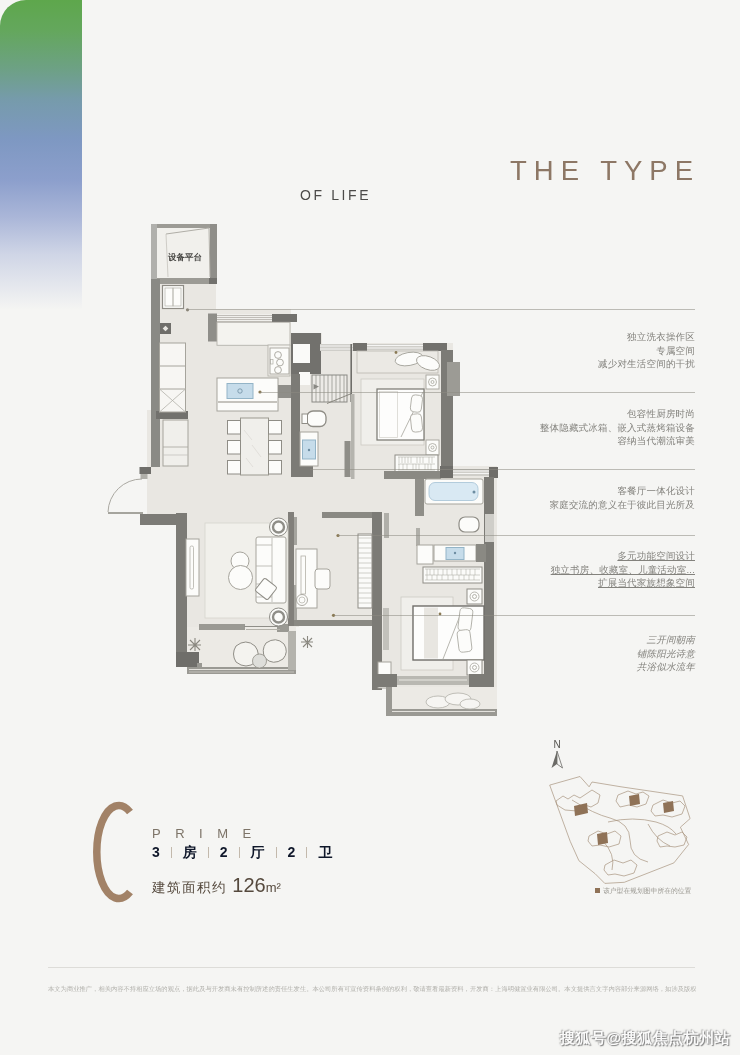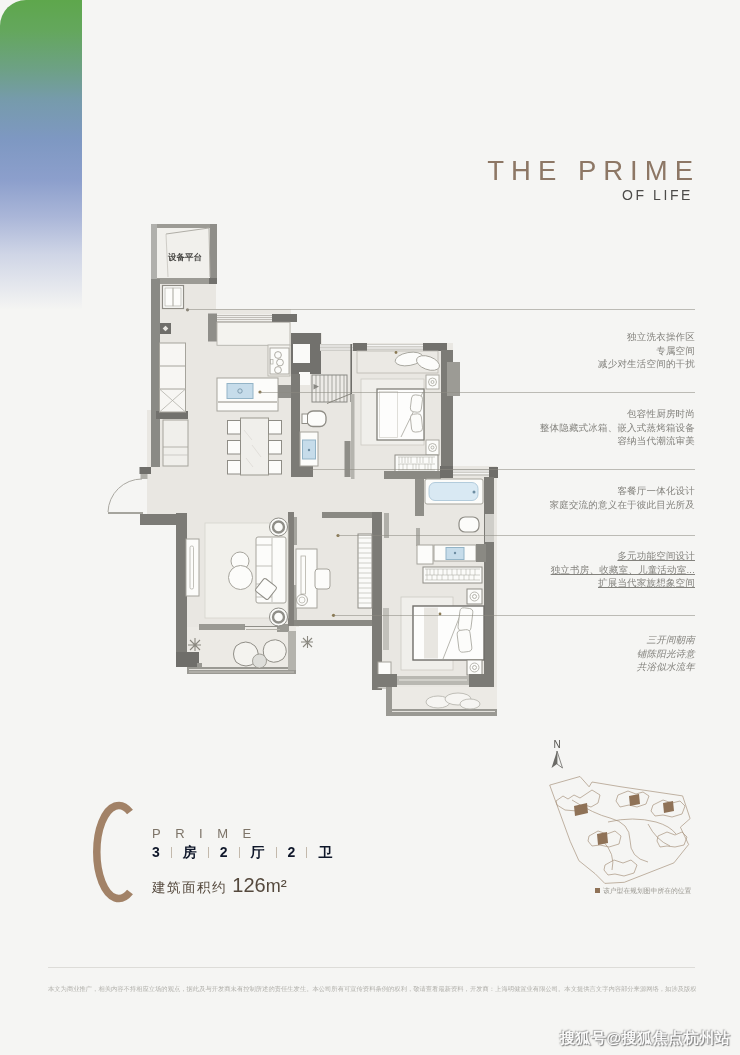--- a/index.html
+++ b/index.html
@@ -13,23 +13,23 @@
   .sep{display:inline-block;width:1px;height:11px;background:#c3b9ac;margin:0 11px;vertical-align:-1px;}
 </style>
 </head>
 <body>
 <div id="page">
 
   <div class="abs" style="left:0;top:0;width:82px;height:310px;border-radius:26px 0 0 0;
     background:linear-gradient(180deg,#5ea74c 0%,#64a75d 10%,#6da184 22%,#769bab 32%,#7e98c2 45%,#8c9fcc 58%,#aab6d8 70%,#cfd5e6 82%,rgba(245,245,243,0) 100%);"></div>
 
   <div class="abs" style="left:300px;top:157px;width:400px;text-align:right;color:#8d7765;
-       font-size:27.5px;letter-spacing:7px;line-height:28px;">THE PRIME</div>
-
-  <div class="abs" style="left:300px;top:188px;width:393px;text-align:right;color:#4c4b49;
+       font-size:27.5px;letter-spacing:7px;line-height:28px;">THE TYPE</div>
+
+  <div class="abs" style="left:300px;top:188px;width:393px;color:#4c4b49;
        font-size:14px;letter-spacing:2.6px;line-height:15px;">OF LIFE</div>
 
   <div class="lead" style="left:188px;top:309px;width:507px;"></div>
 
   <div class="lead" style="left:260px;top:392px;width:435px;"></div>
 
   <div class="lead" style="left:310px;top:469px;width:385px;"></div>
 
   <div class="lead" style="left:338px;top:535px;width:357px;"></div>
 
@@ -364,21 +364,21 @@
   </svg>
 
   <svg class="abs" style="left:84px;top:801px;" width="55" height="104" viewBox="0 0 55 104">
     <path d="M 46 11 A 22 46.5 0 1 0 46 91" fill="none" stroke="#a28267" stroke-width="7.5"></path>
   </svg>
 
   <div class="abs" style="left:152px;top:826px;color:#7d7468;font-size:13px;letter-spacing:14.5px;">PRIME</div>
 
   <div class="abs" style="left:152px;top:844px;color:#0f172a;font-size:14px;font-weight:bold;white-space:nowrap;">3<i class="sep"></i>房<i class="sep"></i>2<i class="sep"></i>厅<i class="sep"></i>2<i class="sep"></i>卫</div>
 
-  <div class="abs" style="left:152px;top:874px;color:#55493d;font-size:13.5px;letter-spacing:1.5px;">建筑面积约 <span style="font-size:20px;letter-spacing:0;">126</span><span style="font-size:18px;letter-spacing:0;">m²</span></div>
+  <div class="abs" style="left:152px;top:874px;color:#55493d;font-size:13.5px;letter-spacing:1.5px;">建筑面积约 <span style="font-size:20px;letter-spacing:0;">126</span><span style="font-size:13px;letter-spacing:0;">m²</span></div>
 
   <svg id="siteplan" class="abs" style="left:540px;top:730px;" width="165" height="172" viewBox="540 730 165 172">
 
     <text x="557" y="748" font-size="10" fill="#55544f" text-anchor="middle" font-family="Liberation Sans, sans-serif">N</text>
     <path d="M557 751 L551.5 768 L557 764 Z" fill="#6b6a66"></path>
     <path d="M557 751 L562.5 768 L557 764 Z" fill="none" stroke="#6b6a66" stroke-width="0.8"></path>
     <g stroke="#a8937e" stroke-width="0.7" fill="none">
 
       <path d="M549.7 785.1 L580 776.5 L589.1 786.8 L592 782 L621 786.8 L682.6 795.9 L690.1 818.6 L680.4 827.2 L688.6 844.5 L673.9 862.9 L624.3 882.3 L604.8 883.4 L595.1 873.7 L578.9 860.7 L570.2 841.3 Z"></path>
 

